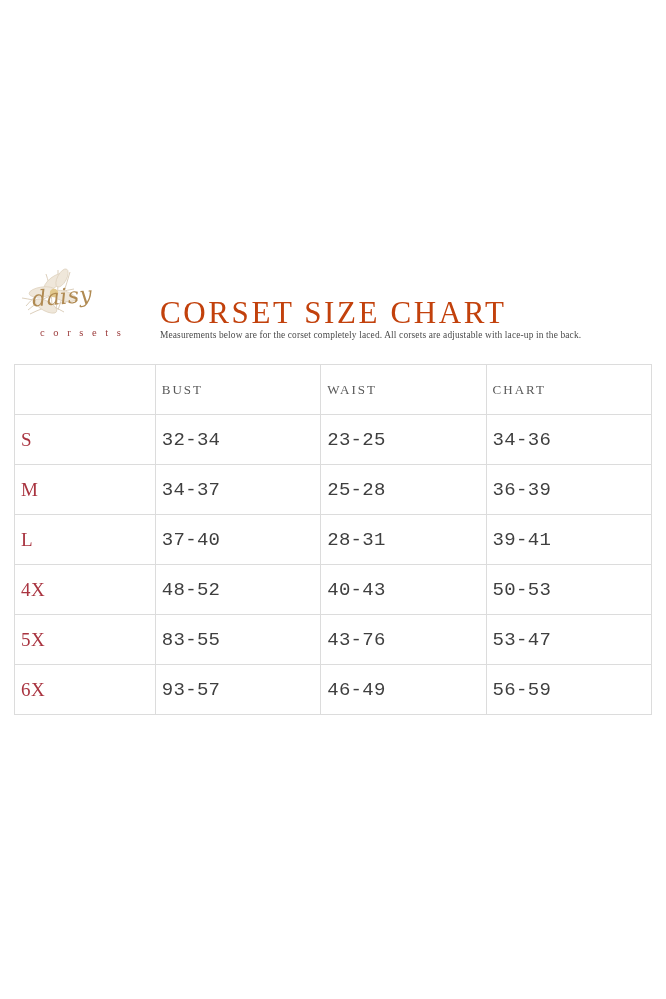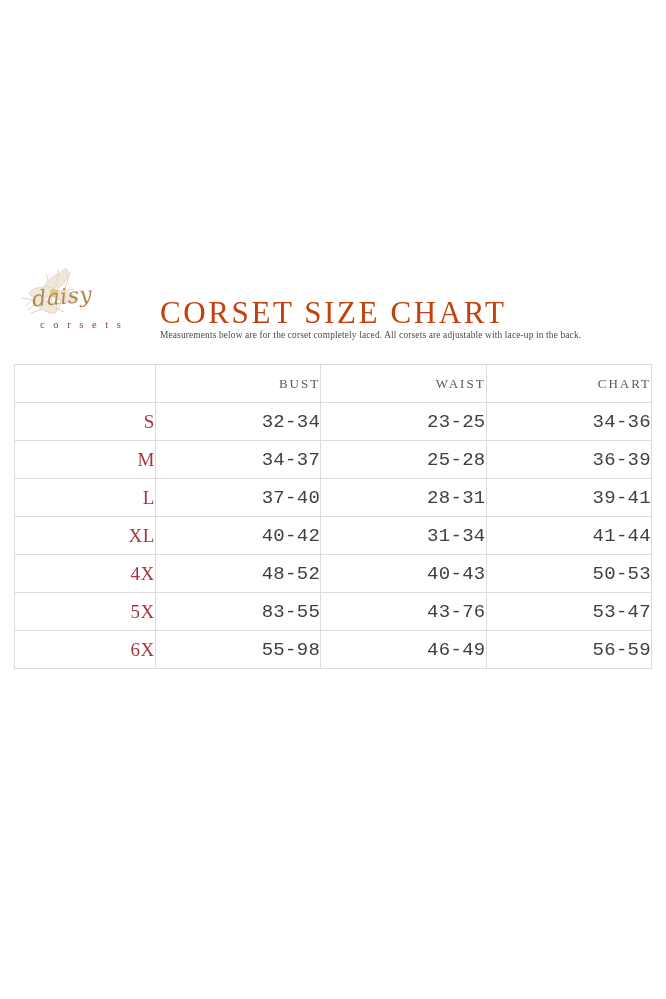--- a/index.html
+++ b/index.html
@@ -60,21 +60,21 @@
     font-family: "DejaVu Serif", serif;
     font-style: italic;
     font-size: 22px;
     color: #b08a52;
     letter-spacing: 0.5px;
     transform: rotate(-5deg);
   }
   .brand .brand-sub {
     position: absolute;
     left: 16px;
-    bottom: 26px;
+    bottom: 18px;
     width: 100px;
     text-align: center;
     font-family: "Liberation Serif", serif;
     font-size: 10.5px;
     letter-spacing: 3px;
     color: #9b3a3a;
   }
 
   .title-wrap {
     flex: 1 1 auto;
@@ -102,23 +102,23 @@
   table.size-table {
     border-collapse: collapse;
     width: 638px;
     margin-top: 8px;
     table-layout: fixed;
   }
   table.size-table th,
   table.size-table td {
     border: 1px solid #dcdcdc;
     height: 37px;
-    text-align: right;
+    text-align: left;
     vertical-align: middle;
-    padding: 0;
+    padding: 6px;
   }
   table.size-table col.c-size { width: 22.1%; }
   table.size-table col.c-val  { width: 25.96%; }
 
   thead th {
     font-family: "Liberation Serif", serif;
     font-size: 13px;
     letter-spacing: 2px;
     color: #595959;
     font-weight: normal;
@@ -206,40 +206,34 @@
           <td class="val-cell">25-28</td>
           <td class="val-cell">36-39</td>
         </tr>
         <tr>
           <td class="size-cell">L</td>
           <td class="val-cell">37-40</td>
           <td class="val-cell">28-31</td>
           <td class="val-cell">39-41</td>
         </tr>
         <tr>
-          <td class="size-cell">XL</td>
-          <td class="val-cell">40-42</td>
-          <td class="val-cell">31-34</td>
-          <td class="val-cell">41-44</td>
-        </tr>
-        <tr>
           <td class="size-cell">4X</td>
           <td class="val-cell">48-52</td>
           <td class="val-cell">40-43</td>
           <td class="val-cell">50-53</td>
         </tr>
         <tr>
           <td class="size-cell">5X</td>
           <td class="val-cell">83-55</td>
           <td class="val-cell">43-76</td>
           <td class="val-cell">53-47</td>
         </tr>
         <tr>
           <td class="size-cell">6X</td>
-          <td class="val-cell">55-98</td>
+          <td class="val-cell">93-57</td>
           <td class="val-cell">46-49</td>
           <td class="val-cell">56-59</td>
         </tr>
       </tbody>
     </table>
 
   </div>
 </div>
 
 </body></html>

